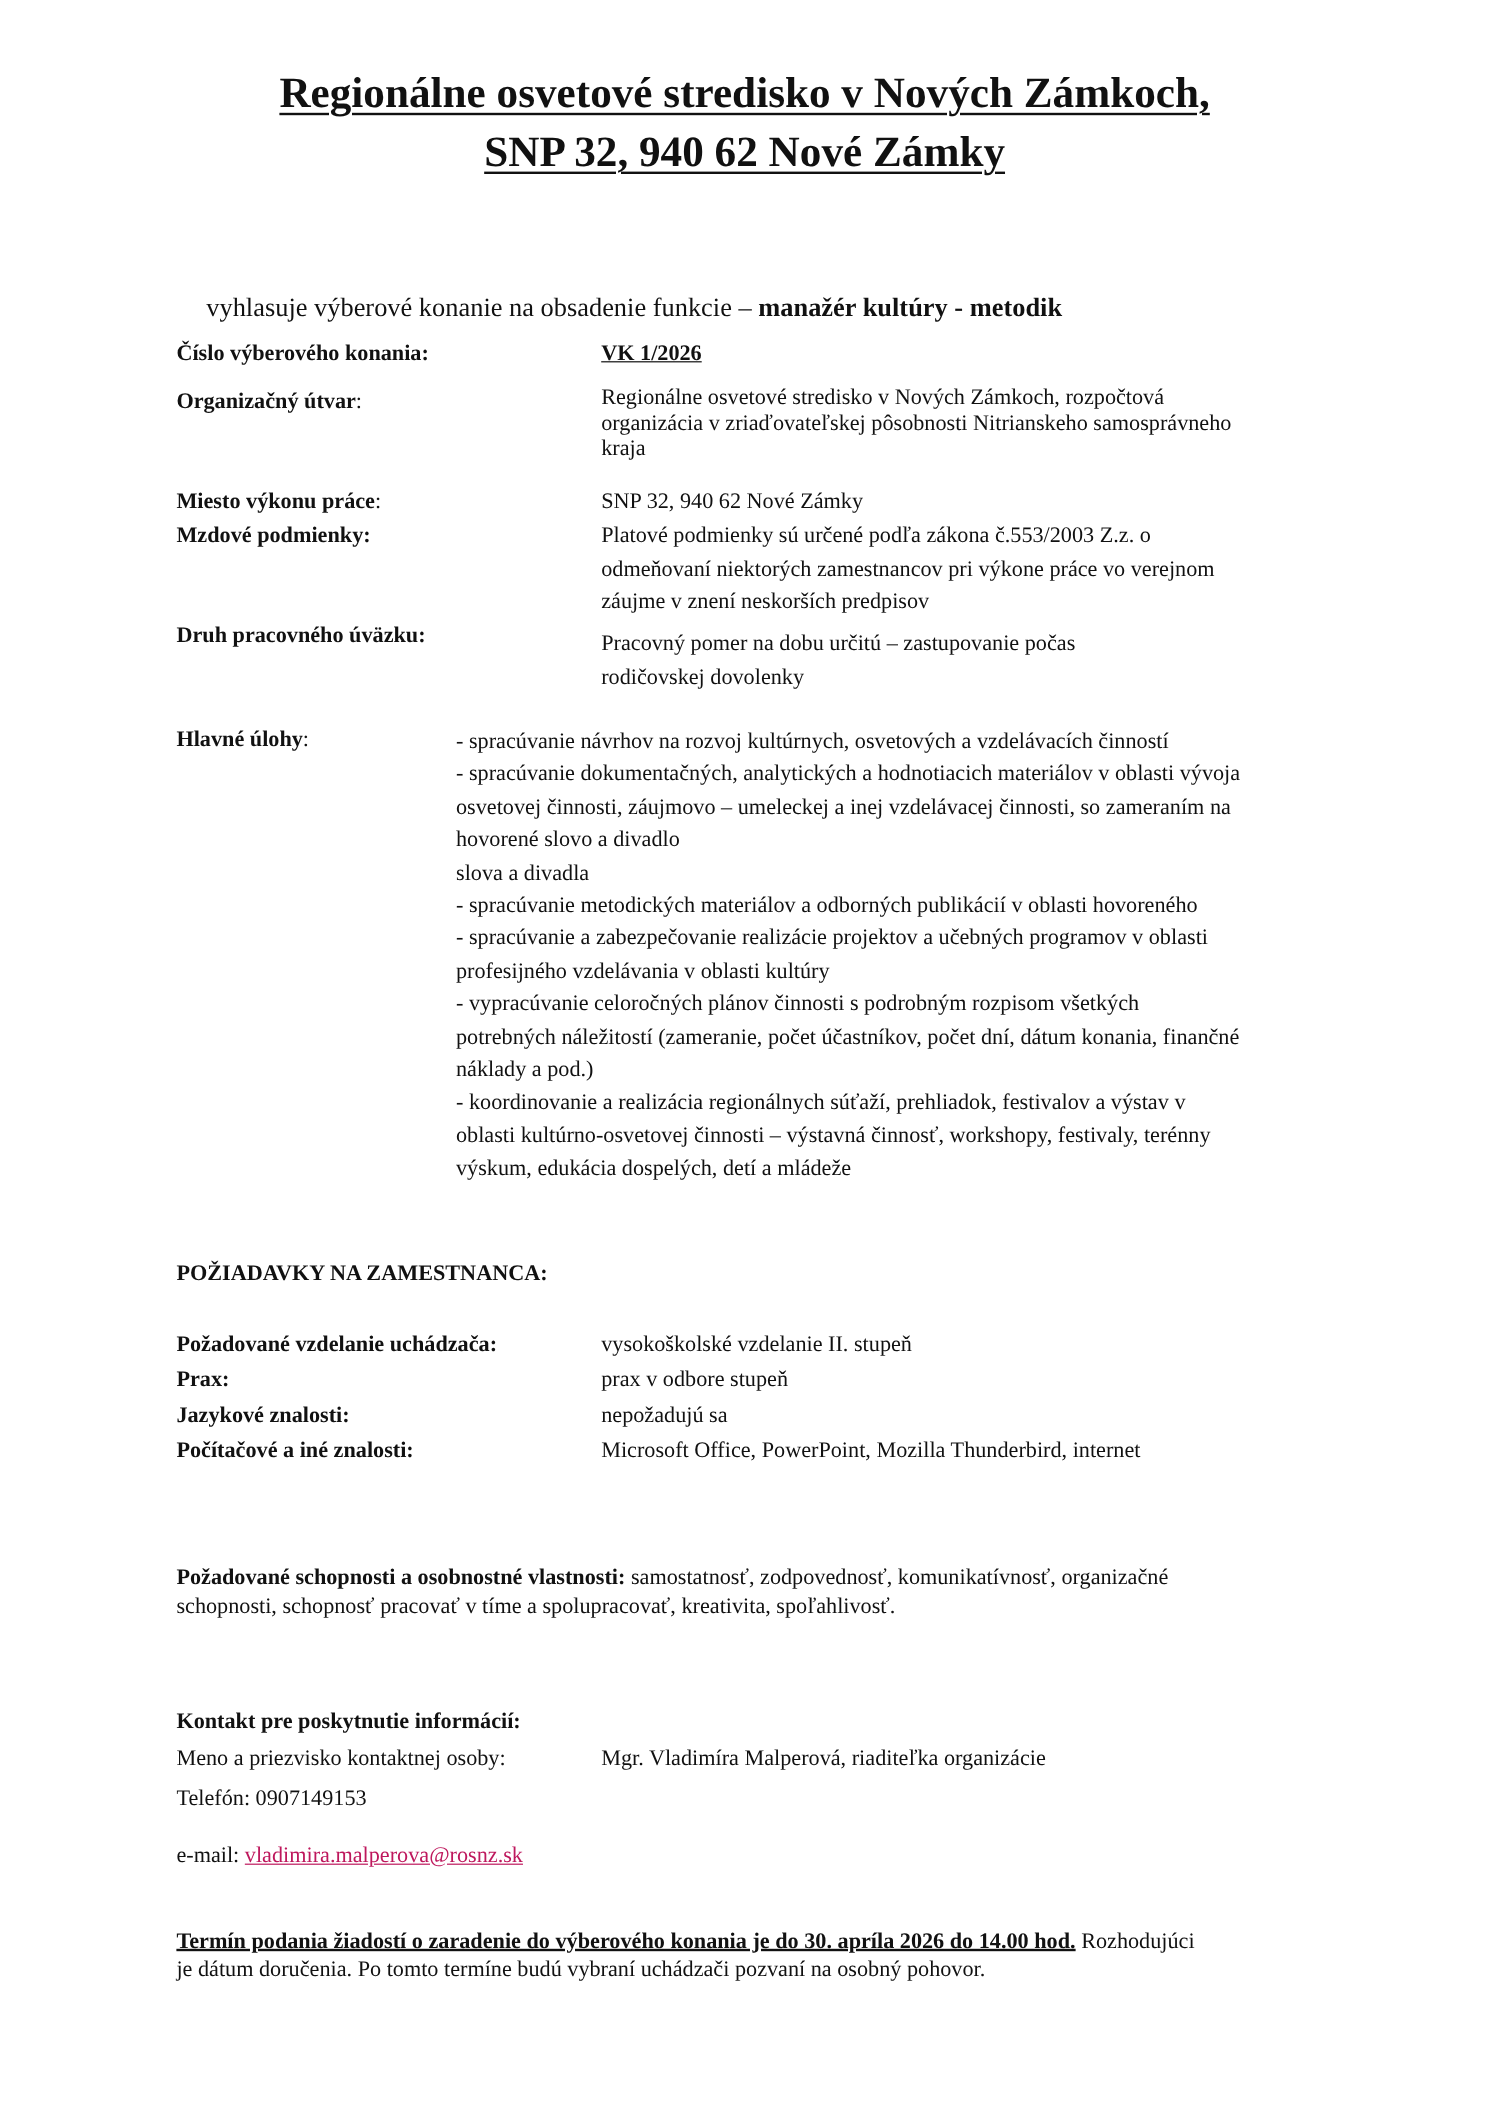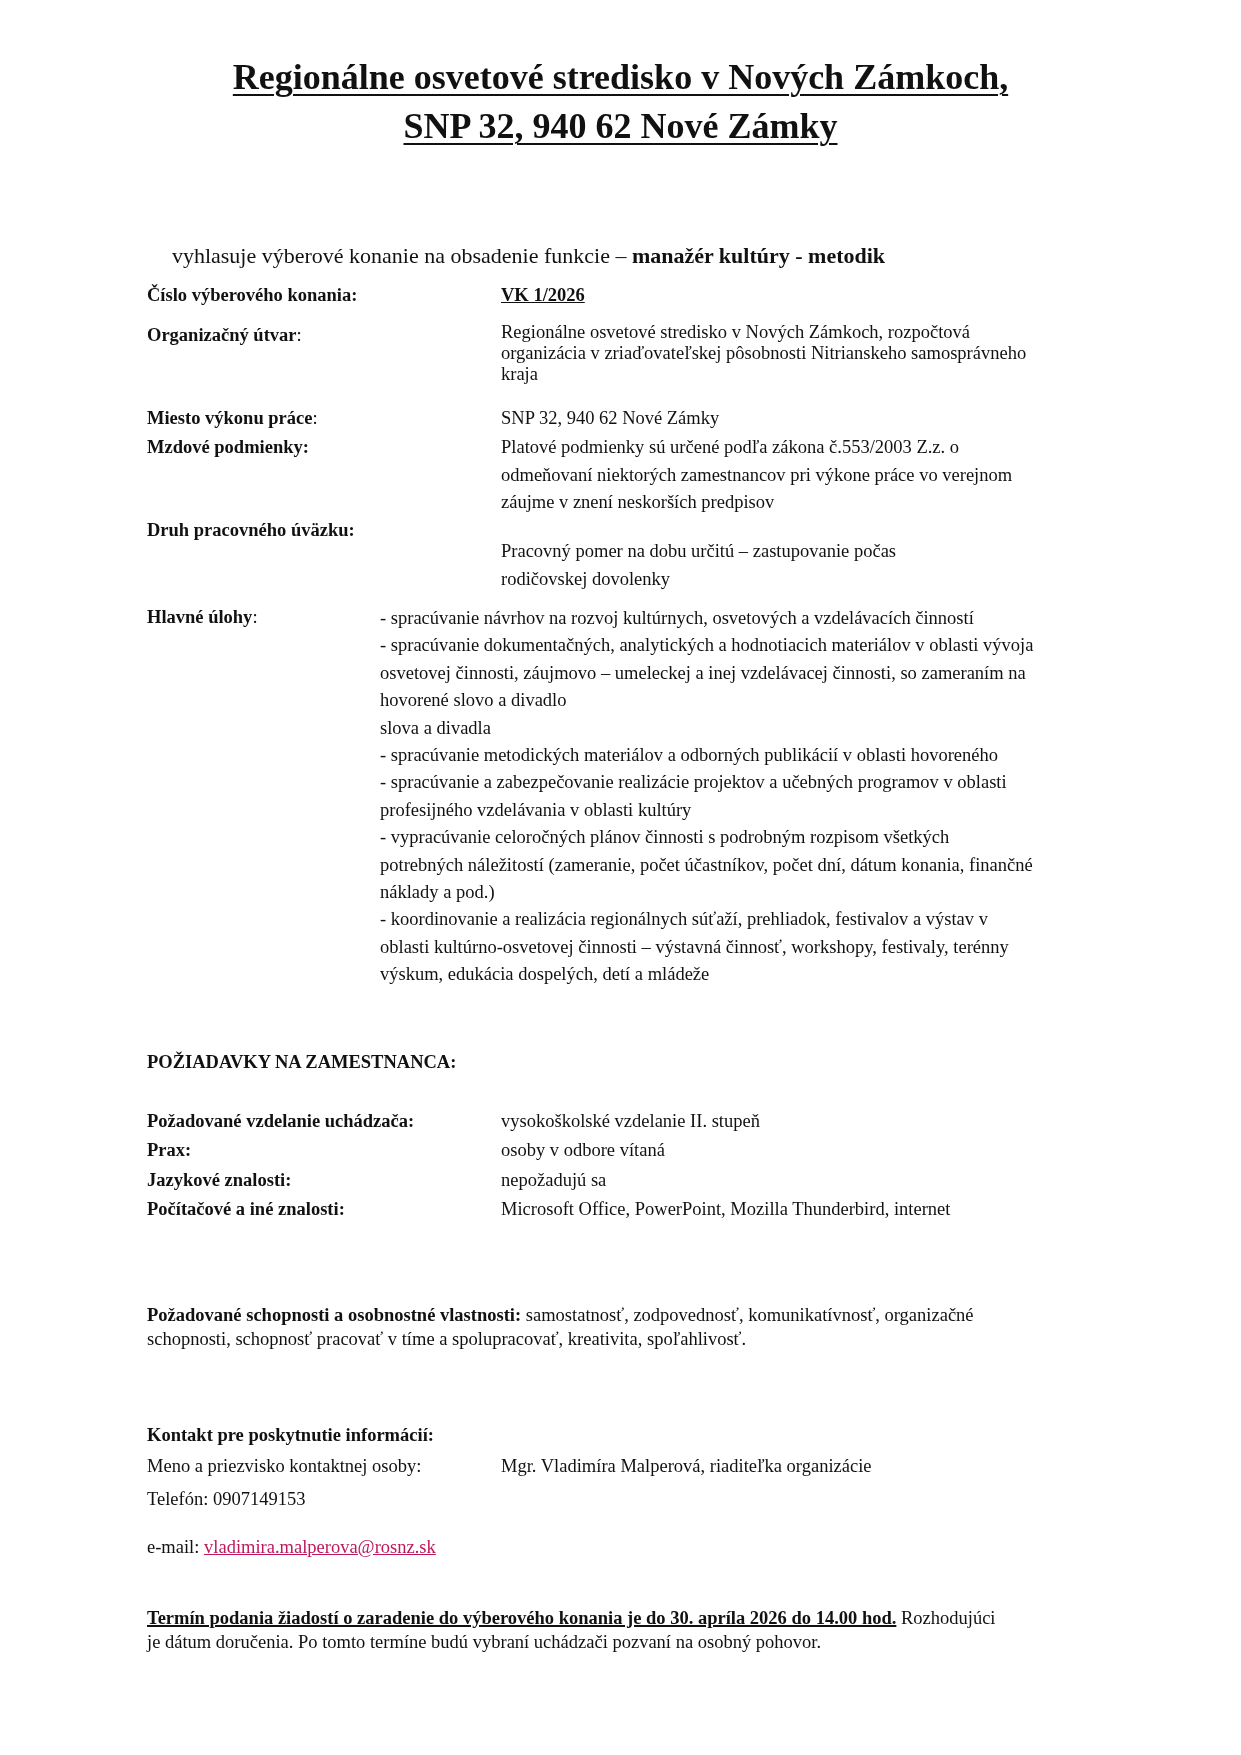--- a/index.html
+++ b/index.html
@@ -50,21 +50,21 @@
 <div class="abs val" style="top:406px;">SNP 32, 940 62  Nové Zámky</div>
 
 <div class="abs lbl" style="top:437px;">Mzdové podmienky:</div>
 <div class="abs val" style="top:434px; line-height:27.5px;">
   <div>Platové podmienky sú určené podľa zákona č.553/2003 Z.z. o</div>
   <div>odmeňovaní niektorých zamestnancov pri výkone práce vo verejnom</div>
   <div>záujme  v znení neskorších predpisov</div>
 </div>
 
 <div class="abs lbl" style="top:520px;">Druh pracovného úväzku:</div>
-<div class="abs val" style="top:538px; line-height:27.5px;">
+<div class="abs val" style="top:524px; line-height:27.5px;">
   <div>Pracovný pomer na dobu určitú – zastupovanie počas</div>
   <div>rodičovskej dovolenky</div>
 </div>
 
 <div class="abs lbl" style="top:607px;"><span>Hlavné úlohy</span><span class="n">:</span></div>
 <div class="abs tasks">
   <div>- spracúvanie návrhov na rozvoj kultúrnych, osvetových a vzdelávacích činností</div>
   <div>- spracúvanie dokumentačných, analytických a hodnotiacich materiálov v oblasti vývoja</div>
   <div>osvetovej činnosti, záujmovo – umeleckej a inej vzdelávacej činnosti, so zameraním na</div>
   <div>hovorené slovo a divadlo</div>
@@ -78,21 +78,21 @@
   <div>- koordinovanie a realizácia regionálnych súťaží, prehliadok, festivalov a výstav v</div>
   <div>oblasti kultúrno-osvetovej činnosti – výstavná činnosť, workshopy, festivaly, terénny</div>
   <div>výskum, edukácia dospelých, detí a mládeže</div>
 </div>
 
 <div class="abs heading" style="top:1052px;">POŽIADAVKY NA ZAMESTNANCA:</div>
 
 <div class="abs lbl" style="top:1111px;">Požadované vzdelanie uchádzača:</div>
 <div class="abs val" style="top:1109px;">vysokoškolské vzdelanie II. stupeň</div>
 <div class="abs lbl" style="top:1140px;">Prax:</div>
-<div class="abs val" style="top:1138px;">osoby v odbore vítaná</div>
+<div class="abs val" style="top:1138px;">prax v odbore stupeň</div>
 <div class="abs lbl" style="top:1170px;">Jazykové znalosti:</div>
 <div class="abs val" style="top:1168px;">nepožadujú sa</div>
 <div class="abs lbl" style="top:1199px;">Počítačové a iné znalosti:</div>
 <div class="abs val" style="top:1197px;">Microsoft Office, PowerPoint, Mozilla Thunderbird, internet</div>
 
 <div class="abs para" style="top:1303px;">
   <div><b>Požadované schopnosti a osobnostné vlastnosti:</b><span> samostatnosť, zodpovednosť, komunikatívnosť, organizačné</span></div>
   <div>schopnosti, schopnosť pracovať v tíme a spolupracovať, kreativita, spoľahlivosť.</div>
 </div>
 

